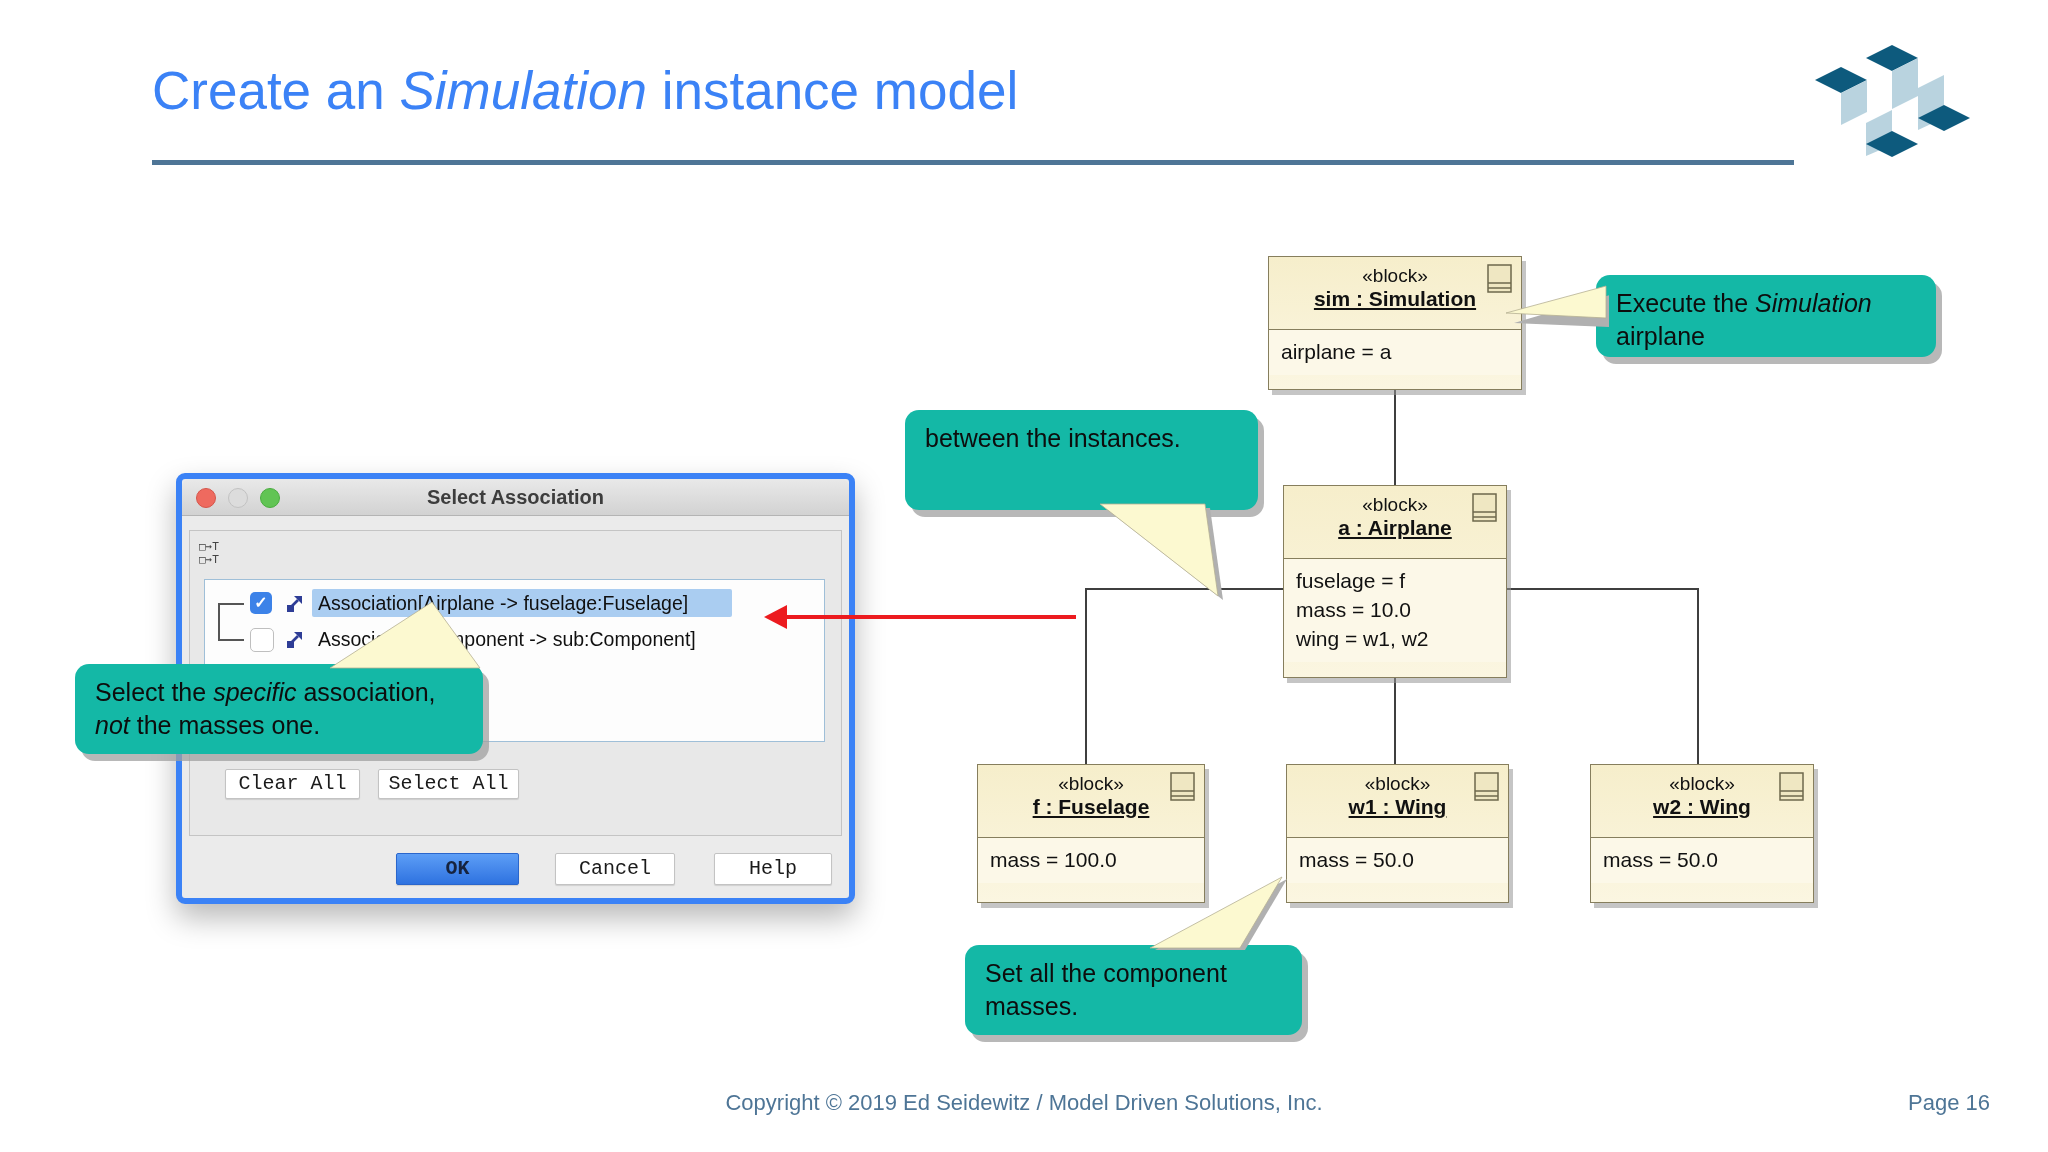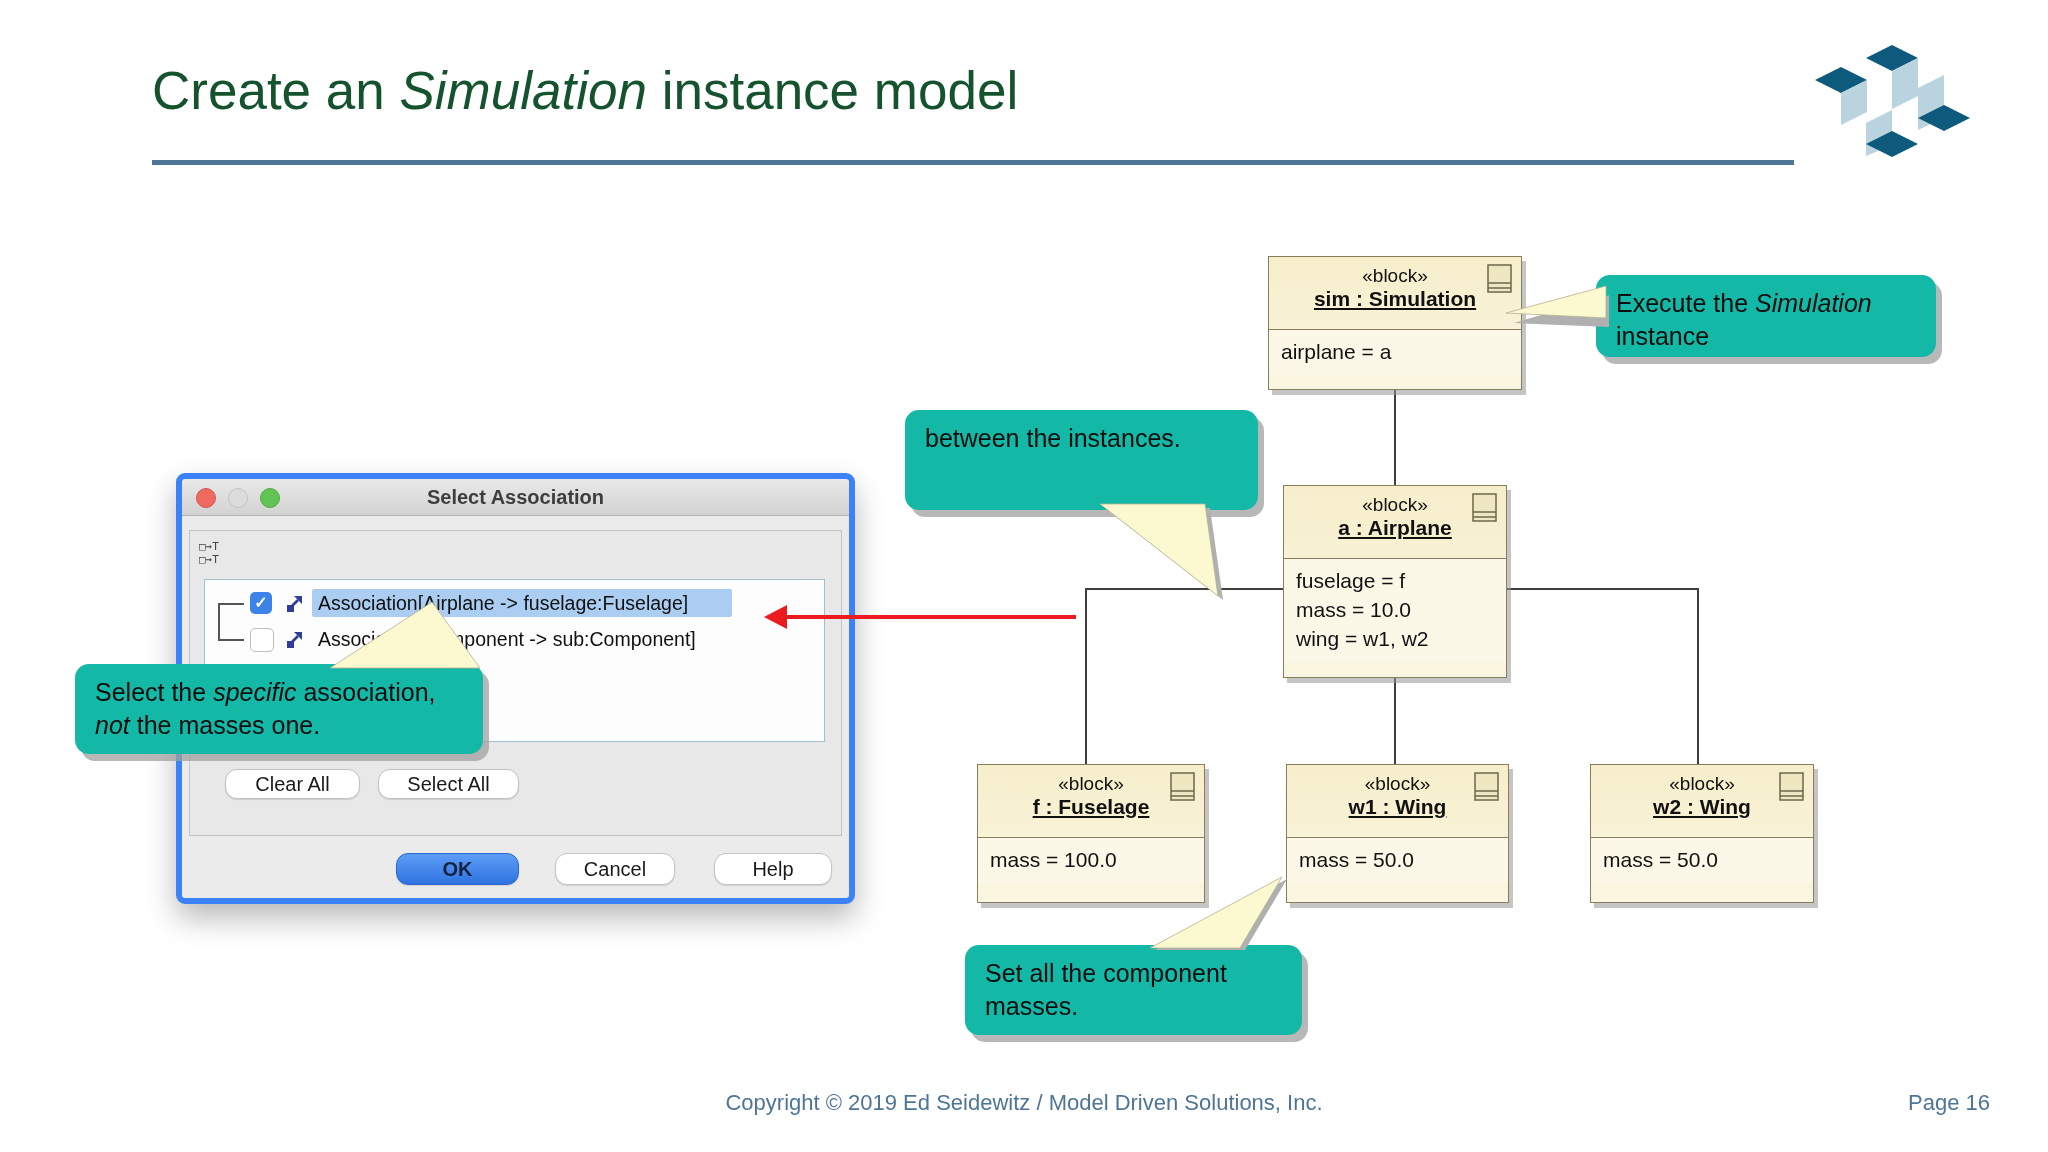--- a/index.html
+++ b/index.html
@@ -1,20 +1,20 @@
 <!DOCTYPE html>
 <html><head>
 <meta charset="utf-8">
 <style>
   html,body{margin:0;padding:0;background:#888;}
   #slide{position:relative;width:2048px;height:1152px;background:#ffffff;overflow:hidden;
          font-family:"Liberation Sans",sans-serif;}
 
   
-  .title{position:absolute;left:152px;top:60px;font-size:53px;color:#14532d;white-space:nowrap;}
+  .title{position:absolute;left:152px;top:60px;font-size:53px;color:#3b82f6;white-space:nowrap;}
   .title .em{font-style:italic;}
   .title-rule{position:absolute;left:152px;top:160px;width:1642px;height:5px;background:#4e7596;}
 
   
   .footer-copy{position:absolute;left:0;top:1090px;width:2048px;text-align:center;
                font-size:22px;color:#4e7596;}
   .footer-page{position:absolute;left:1908px;top:1090px;font-size:22px;color:#4e7596;}
 
   
   .dlg{position:absolute;left:176px;top:473px;width:667px;height:419px;background:#ebebeb;
@@ -34,23 +34,23 @@
   .listbox{position:absolute;left:22px;top:100px;width:619px;height:161px;background:#fdfdfd;
        border:1px solid #9fbfd8;}
   .bracket-v{position:absolute;left:36px;top:124px;width:2px;height:38px;background:#555;}
   .bracket-h{position:absolute;width:26px;height:2px;background:#555;}
   .chk{position:absolute;width:22px;height:22px;border-radius:5px;text-align:center;}
   .chk.on{background:#3c82e8;color:#fff;font-size:16px;font-weight:bold;line-height:22px;}
   .chk.off{background:#fff;border:1px solid #bfbfbf;}
   .assoc-ic{position:absolute;width:20px;height:20px;}
   .rowhl{position:absolute;background:#aacdf1;border-radius:2px;}
   .rowtxt{position:absolute;font-size:19.5px;color:#101010;white-space:nowrap;}
-  .btn{position:absolute;background:#ffffff;border:1px solid #c3c3c3;border-radius:12px;
+  .btn{position:absolute;background:#ffffff;border:1px solid #c3c3c3;border-radius:2px;
        font-size:20px;color:#1a1a1a;text-align:center;box-shadow:0 1px 1px rgba(0,0,0,.12);
-       font-family:Liberation Sans, sans-serif;}
+       font-family:Liberation Mono, monospace;}
   .btn.primary{background:linear-gradient(#5d9ef6,#2e72e0);border:1px solid #2a66cc;
        color:#16233f;font-weight:bold;}
 
   
   .red-line{position:absolute;left:786px;top:615px;width:290px;height:4px;background:#ec1b1f;z-index:7;}
   .red-head{position:absolute;left:764px;top:605px;width:0;height:0;z-index:7;
        border-top:12px solid transparent;border-bottom:12px solid transparent;
        border-right:23px solid #ec1b1f;}
 
   
@@ -172,21 +172,21 @@
           <line x1="1" y1="24" x2="24" y2="24" stroke="#6e684c" stroke-width="1.5"></line>
         </svg>
     </div>
     <div class="blk-bd">
         <div>mass = 50.0</div>
       </div>
   </div>
 
   <div class="co" style="left:1596px;top:275px;width:300px;height:58px;">
     <div><span>Execute the </span><span class="em">Simulation</span></div>
-    <div>instance</div>
+    <div>airplane</div>
   </div>
   <svg class="co-tail" style="left:1494px;top:278px;" width="115" height="52" viewBox="0 0 115 52">
     <polygon points="112,12 112,44 16,40" fill="#b0b0b0" transform="translate(4,5)"></polygon>
     <polygon points="112,8 112,40 12,35" fill="#fcf9d0" stroke="#b5b093" stroke-width="0.8"></polygon>
   </svg>
 
   <div class="co" style="left:905px;top:410px;width:313px;height:76px;">
     <div>between the instances.</div>
   </div>
   <svg class="co-tail" style="left:1090px;top:500px;" width="140" height="105" viewBox="0 0 140 105">

